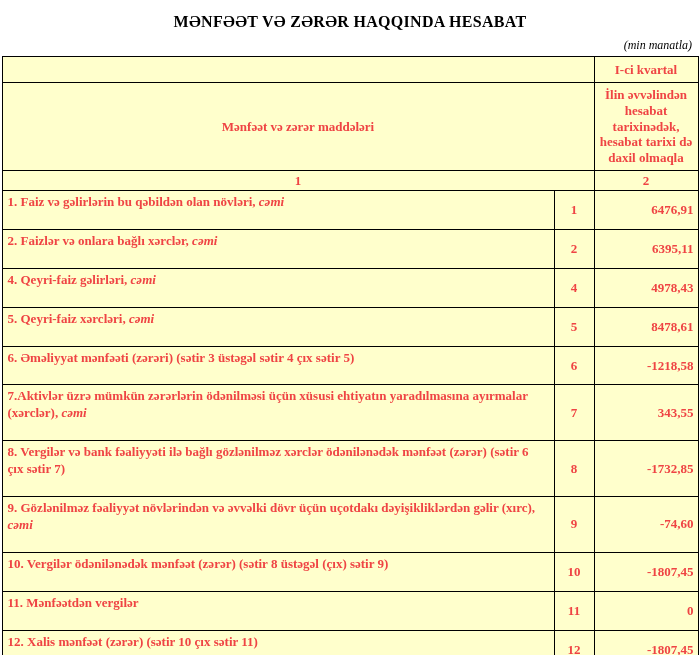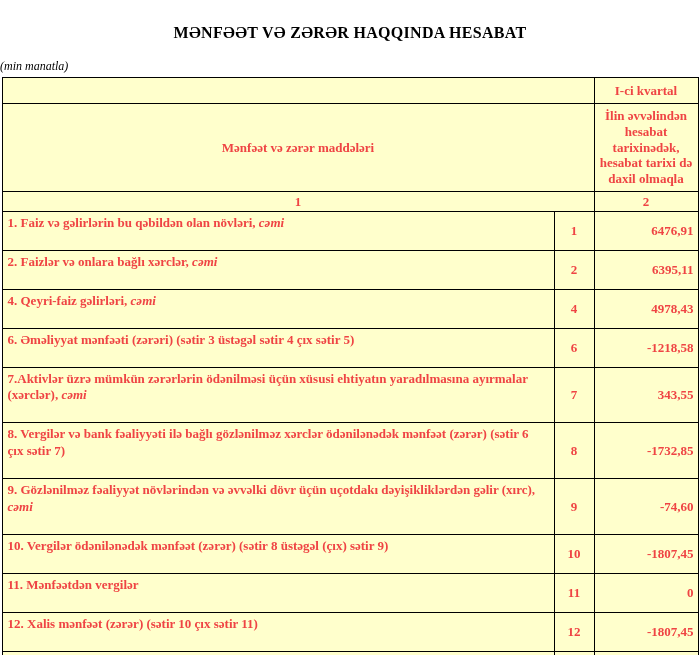--- a/index.html
+++ b/index.html
@@ -6,30 +6,32 @@
   html, body { background: #ffffff; }
   body {
     width: 700px; height: 655px;
     font-family: "Liberation Serif", serif;
     color: #000;
     overflow: hidden;
   }
   .page { position: relative; width: 700px; height: 655px; }
 
   .title {
-    padding-top: 24px;
+    padding-top: 13px;
     text-align: center;
     font-size: 16px;
     font-weight: 700;
     letter-spacing: 0.3px;
   }
 
   .unit-note {
-    margin-top: 17px;
+    margin-top: 7px;
     margin-bottom: 3px;
+    padding-right: 8px;
+    text-align: right;
     font-style: italic;
     font-size: 12px;
   }
 
   table.report {
     border-collapse: collapse;
     width: 696px;
     margin: 0 auto;
     table-layout: fixed;
   }
@@ -97,20 +99,25 @@
           <td class="label">2. Faizlər və onlara bağlı xərclər, <em>cəmi</em></td>
           <td class="num">2</td>
           <td class="val">6395,11</td>
         </tr>
         <tr>
           <td class="label">4. Qeyri-faiz gəlirləri, <em>cəmi</em></td>
           <td class="num">4</td>
           <td class="val">4978,43</td>
         </tr>
         <tr>
+          <td class="label">5. Qeyri-faiz xərcləri, <em>cəmi</em></td>
+          <td class="num">5</td>
+          <td class="val">8478,61</td>
+        </tr>
+        <tr>
           <td class="label">6. Əməliyyat mənfəəti (zərəri) (sətir 3 üstəgəl sətir 4 çıx sətir 5)</td>
           <td class="num">6</td>
           <td class="val">-1218,58</td>
         </tr>
         <tr>
           <td class="label">7.Aktivlər üzrə mümkün zərərlərin ödənilməsi üçün xüsusi ehtiyatın yaradılmasına ayırmalar (xərclər), <em>cəmi</em></td>
           <td class="num">7</td>
           <td class="val">343,55</td>
         </tr>
         <tr>

